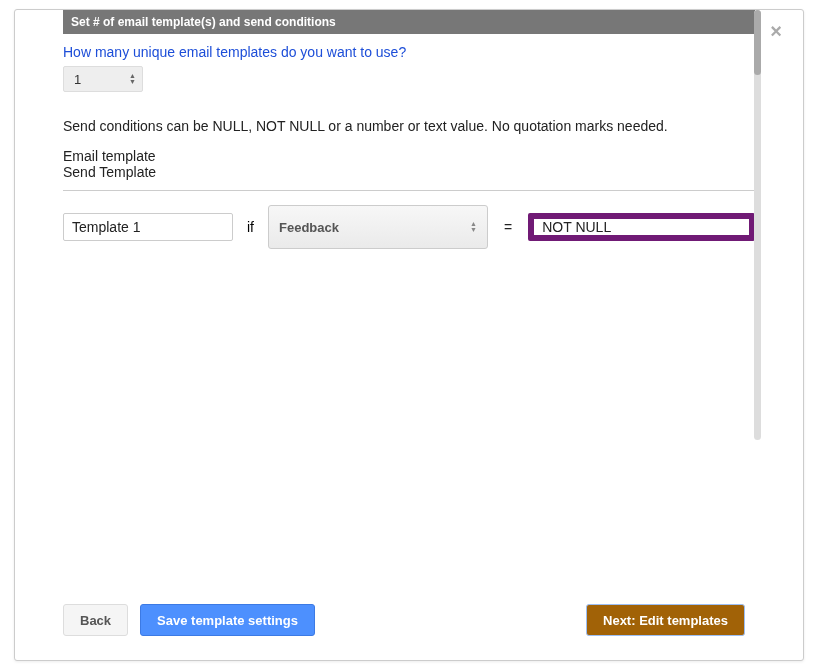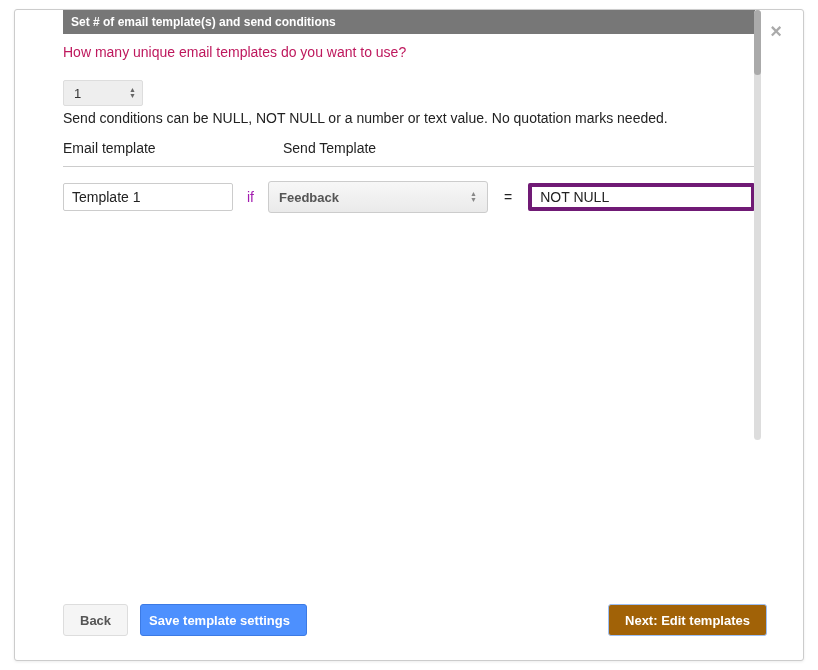--- a/index.html
+++ b/index.html
@@ -55,22 +55,22 @@
     }
     .header-bar {
       background: #777;
       color: #fff;
       font-weight: bold;
       font-size: 12px;
       padding: 5px 8px;
     }
     .question {
       font-size: 14px;
-      color: #be185d;
-      margin: 10px 0 20px 0;
+      color: #1d4ed8;
+      margin: 10px 0 6px 0;
     }
     .num-select {
       width: 80px;
       height: 26px;
       background: #eee;
       border: 1px solid #ddd;
       border-radius: 2px;
       display: inline-flex;
       align-items: center;
       justify-content: space-between;
@@ -82,27 +82,28 @@
     .spinner-arrows {
       display: flex;
       flex-direction: column;
       font-size: 7px;
       line-height: 6px;
       color: #666;
     }
     .hint {
       font-size: 14px;
       color: #222;
-      margin: 4px 0 14px 0;
+      margin: 26px 0 14px 0;
     }
     .col-headers {
       display: flex;
       font-size: 14px;
       color: #222;
       margin-bottom: 10px;
+      flex-direction: column;
     }
     .col-headers .col1 {
       width: 220px;
     }
     .hr {
       border: none;
       border-top: 1px solid #ccc;
       margin: 4px 0 14px 0;
     }
     .template-row {
@@ -116,26 +117,26 @@
       height: 28px;
       border: 1px solid #ccc;
       border-radius: 2px;
       padding: 0 8px;
       font-size: 14px;
       color: #222;
       background: #fff;
     }
     .if-label {
       font-size: 14px;
-      color: #a21caf;
+      color: #000000;
       padding: 0 4px;
     }
     .condition-select {
       width: 220px;
-      height: 32px;
+      height: 44px;
       background: linear-gradient(#f7f7f7, #eaeaea);
       border: 1px solid #ccc;
       border-radius: 3px;
       display: flex;
       align-items: center;
       justify-content: space-between;
       padding: 0 10px;
       font-size: 13px;
       font-weight: bold;
       color: #555;
@@ -149,21 +150,21 @@
       color: #888;
     }
     .eq-label {
       font-size: 14px;
       color: #222;
       padding: 0 6px;
     }
     .value-input {
       flex: 1;
       height: 28px;
-      border: 4px solid #701a75;
+      border: 6px solid #701a75;
       border-radius: 2px;
       padding: 0 8px;
       font-size: 14px;
       color: #222;
       background: #fff;
       outline: none;
     }
     .scrollbar {
       position: absolute;
       top: 0;
@@ -178,21 +179,21 @@
       height: 65px;
       background: #aaa;
       border-radius: 4px;
       position: absolute;
       top: 0;
     }
     .button-row {
       position: absolute;
       bottom: 24px;
       left: 48px;
-      right: 36px;
+      right: 58px;
       display: flex;
       align-items: center;
       gap: 12px;
     }
     .btn {
       height: 32px;
       padding: 0 16px;
       border-radius: 3px;
       font-size: 13px;
       font-weight: bold;
@@ -204,21 +205,20 @@
     }
     .btn-back {
       background: #f5f5f5;
       border: 1px solid #ddd;
       color: #555;
     }
     .btn-primary {
       background: #4d90fe;
       color: #fff;
       border: 1px solid #3c7ae4;
-      padding-left: 8px;
     }
     .btn-next {
       background: #a16207;
       color: #fff;
       border: 1px solid #9bbef5;
     }
     .spacer {
       flex: 1;
     }
   </style>

